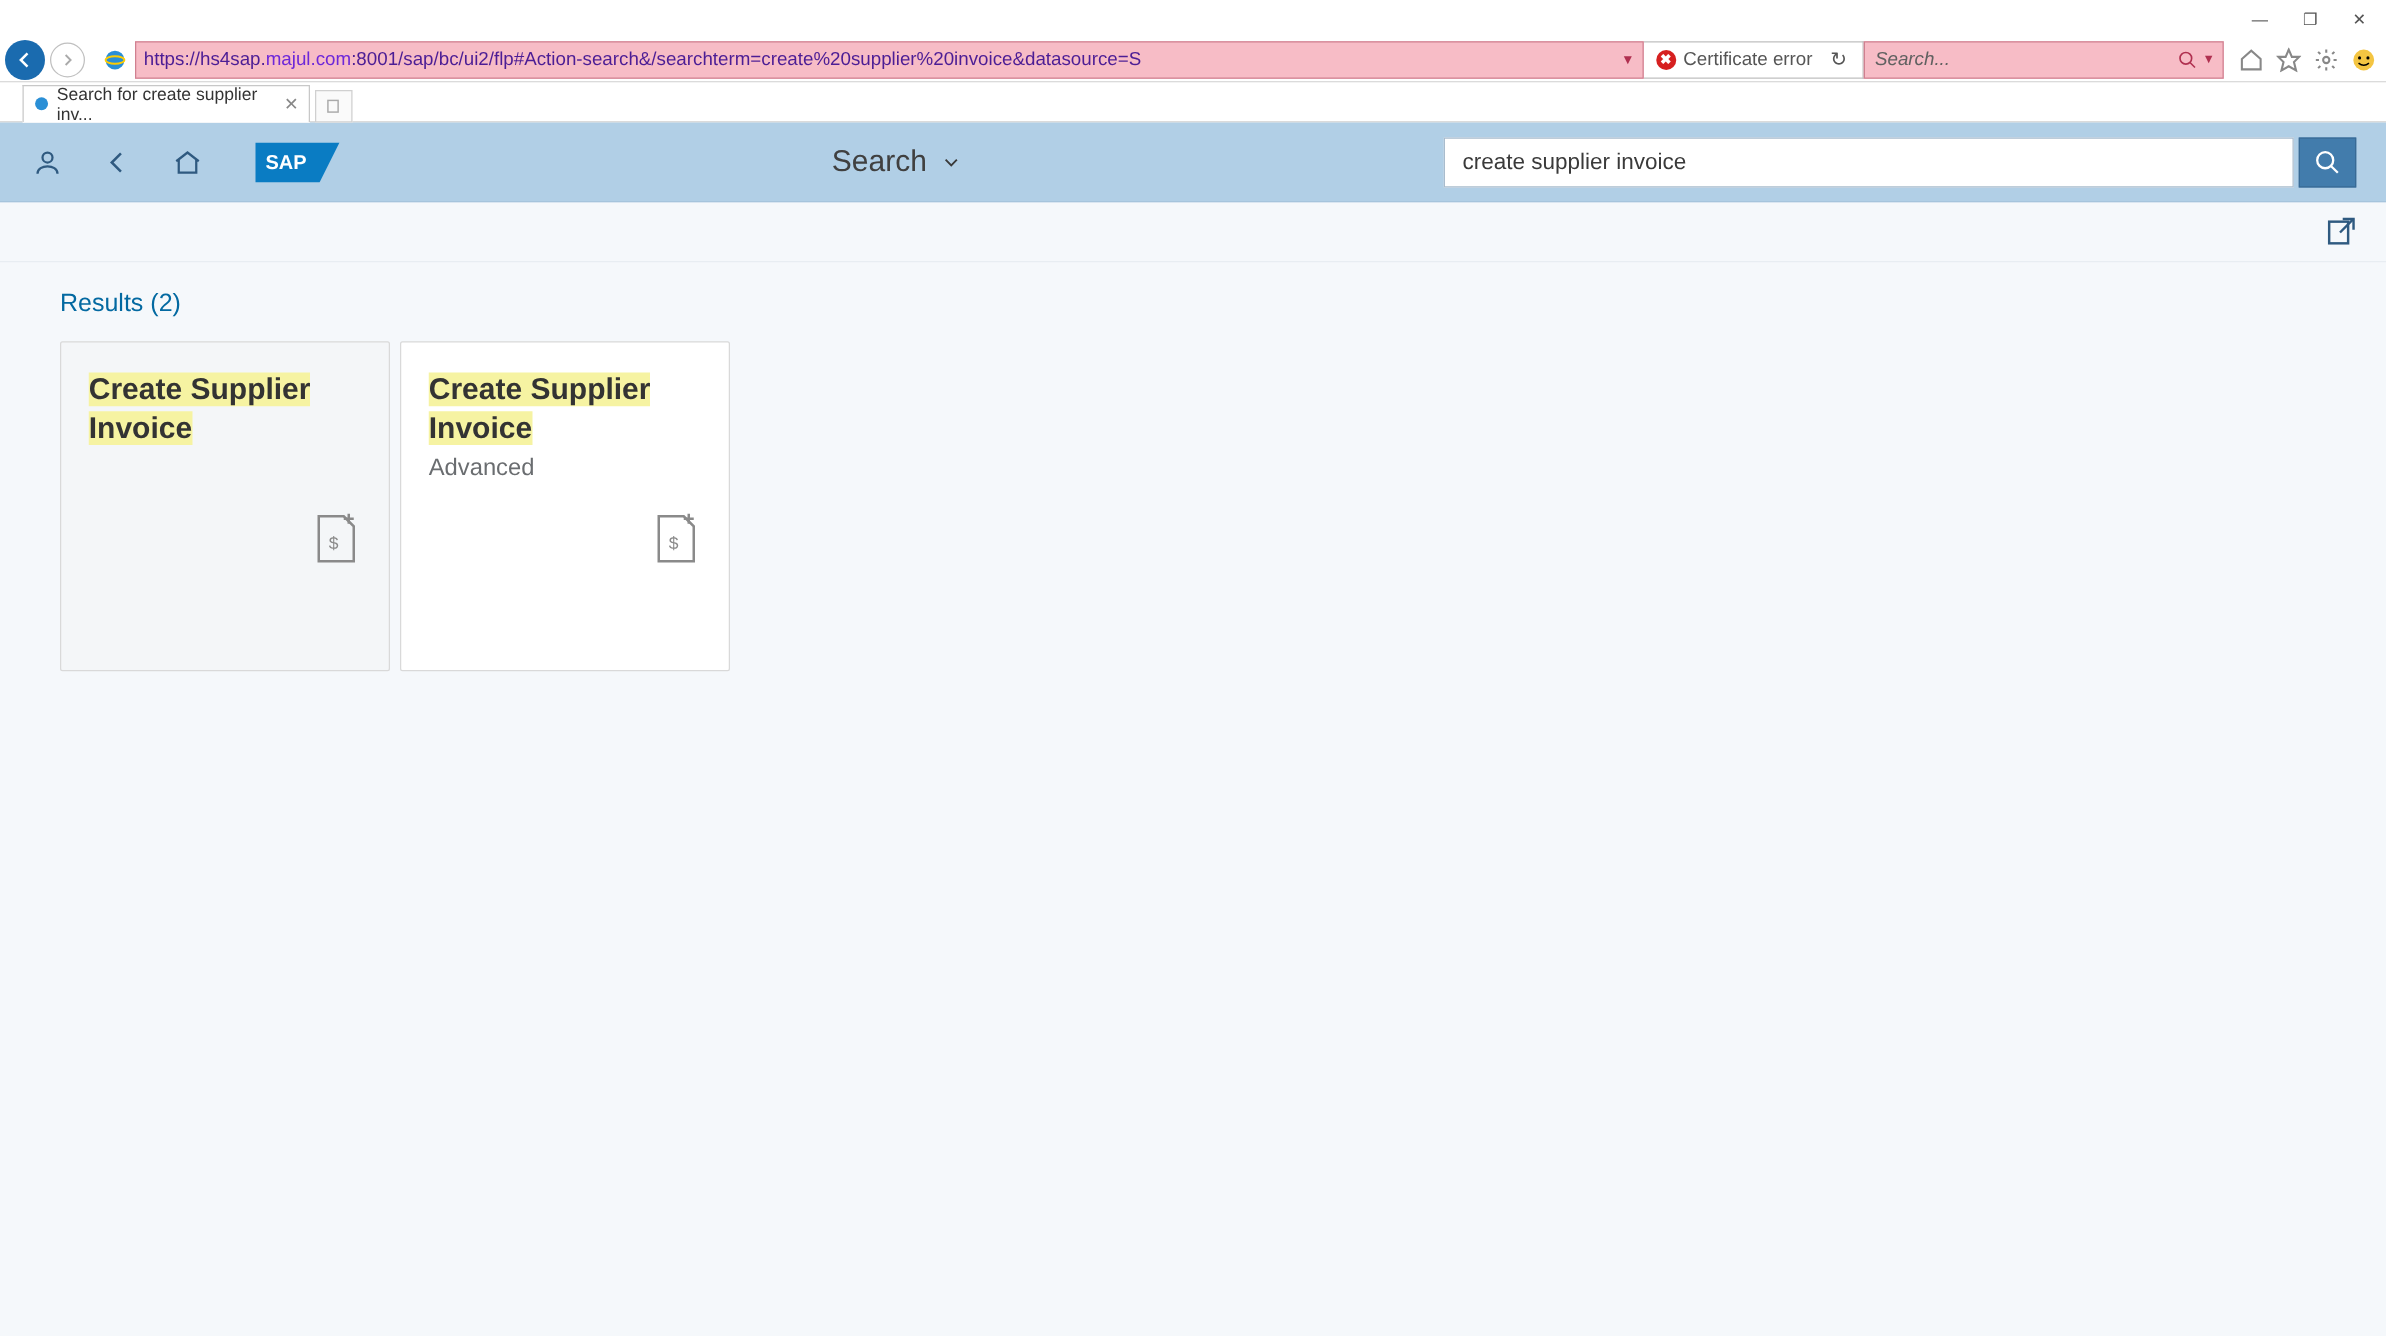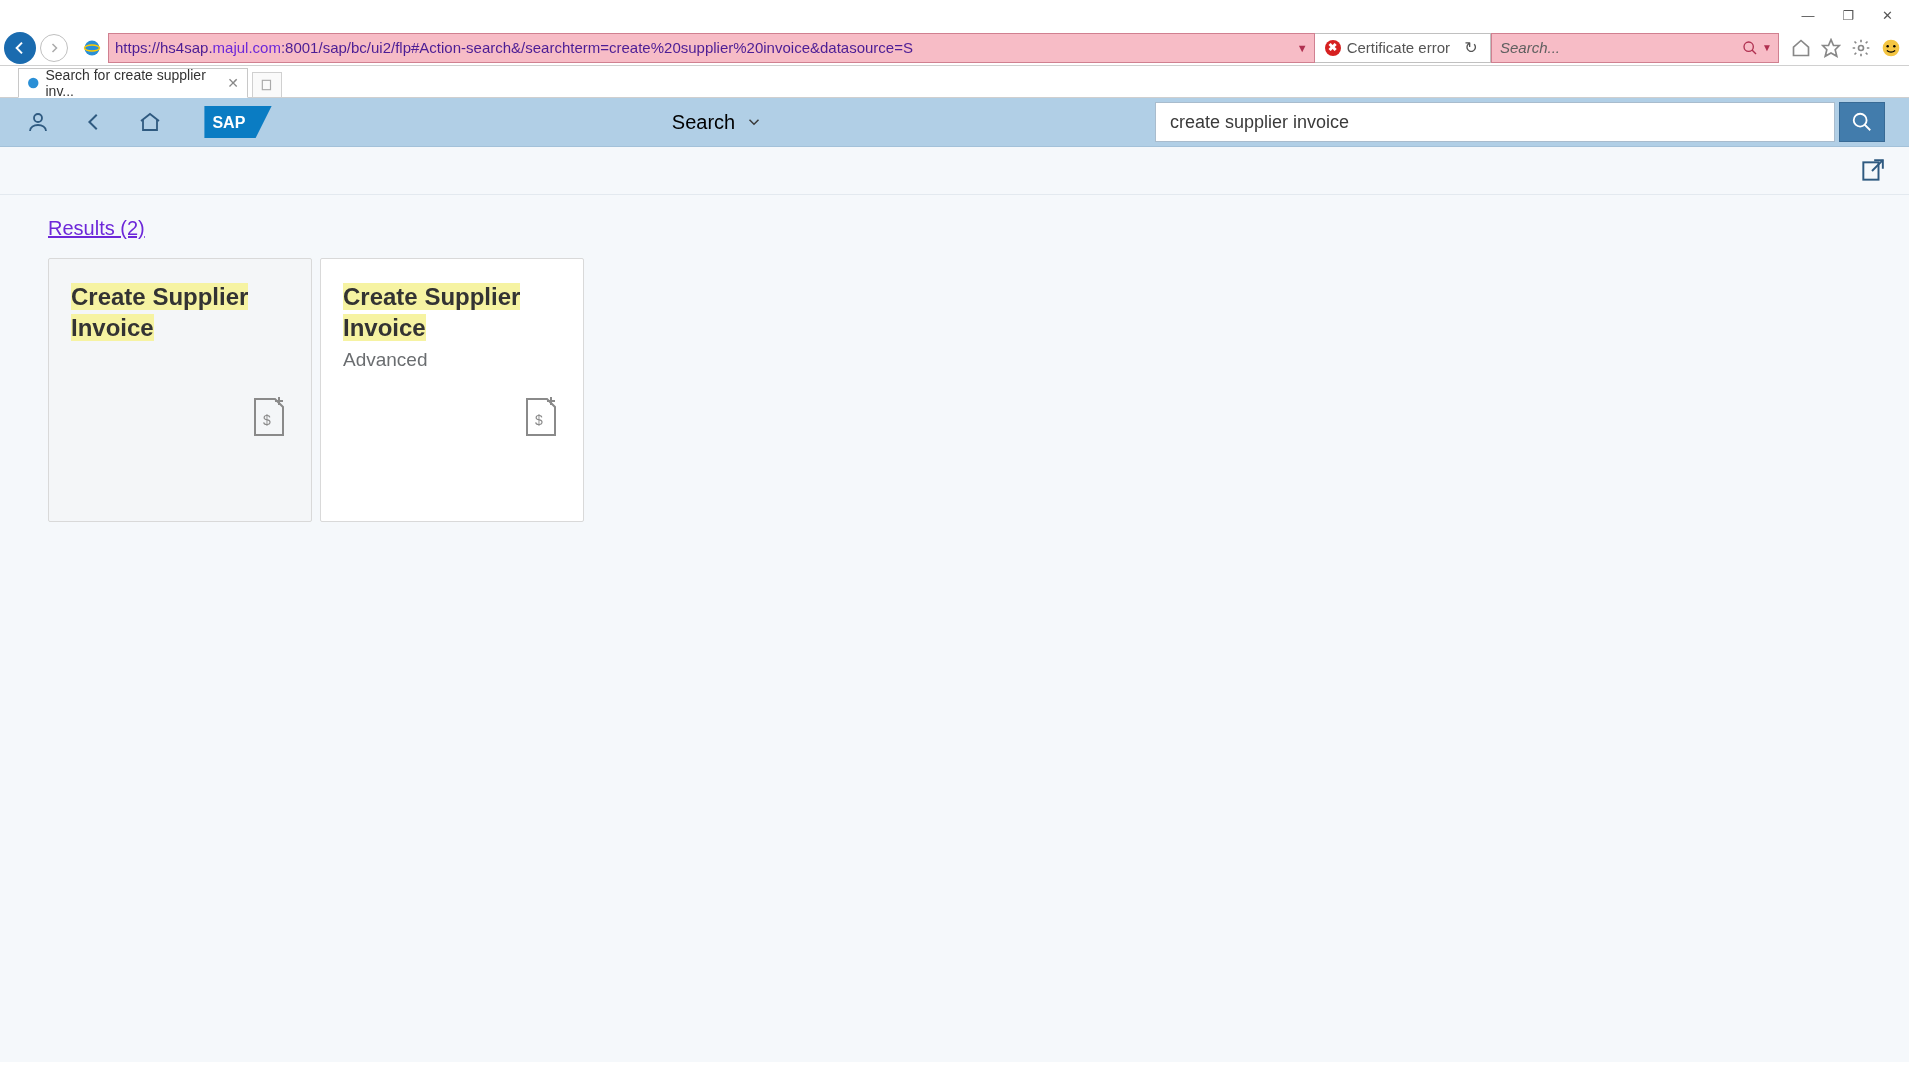--- a/index.html
+++ b/index.html
@@ -183,21 +183,21 @@
       display: flex;
       align-items: center;
       justify-content: center;
       color: #888;
       position: relative;
       top: 1px;
     }
 
     
     .fiori-header {
-      height: 49px;
+      height: 64px;
       background: #b1cfe6;
       display: flex;
       align-items: center;
       padding: 0 24px;
       gap: 28px;
       border-bottom: 1px solid #a3c1d9;
     }
     .fiori-icon {
       width: 28px;
       height: 28px;
@@ -213,22 +213,22 @@
     }
     .fiori-center {
       flex: 1;
       display: flex;
       justify-content: center;
     }
     .search-dropdown {
       display: flex;
       align-items: center;
       gap: 10px;
-      font-size: 20px;
-      color: #000000;
+      font-size: 24px;
+      color: #404040;
       cursor: pointer;
     }
     .fiori-search-wrap {
       display: flex;
       align-items: center;
       gap: 0;
     }
     .fiori-search-input {
       width: 680px;
       height: 40px;
@@ -269,23 +269,22 @@
     }
 
     
     .content {
       background: #f5f8fb;
       padding: 22px 48px;
       height: calc(100% - 30px - 36px - 32px - 56px - 48px);
     }
     .results-label {
       font-size: 20px;
-      color: #6d28d9;
+      color: #0369a1;
       margin-bottom: 18px;
-      text-decoration: underline;
     }
     .tiles {
       display: flex;
       gap: 8px;
     }
     .tile {
       width: 264px;
       height: 264px;
       background: #ffffff;
       border: 1px solid #d9d9d9;

